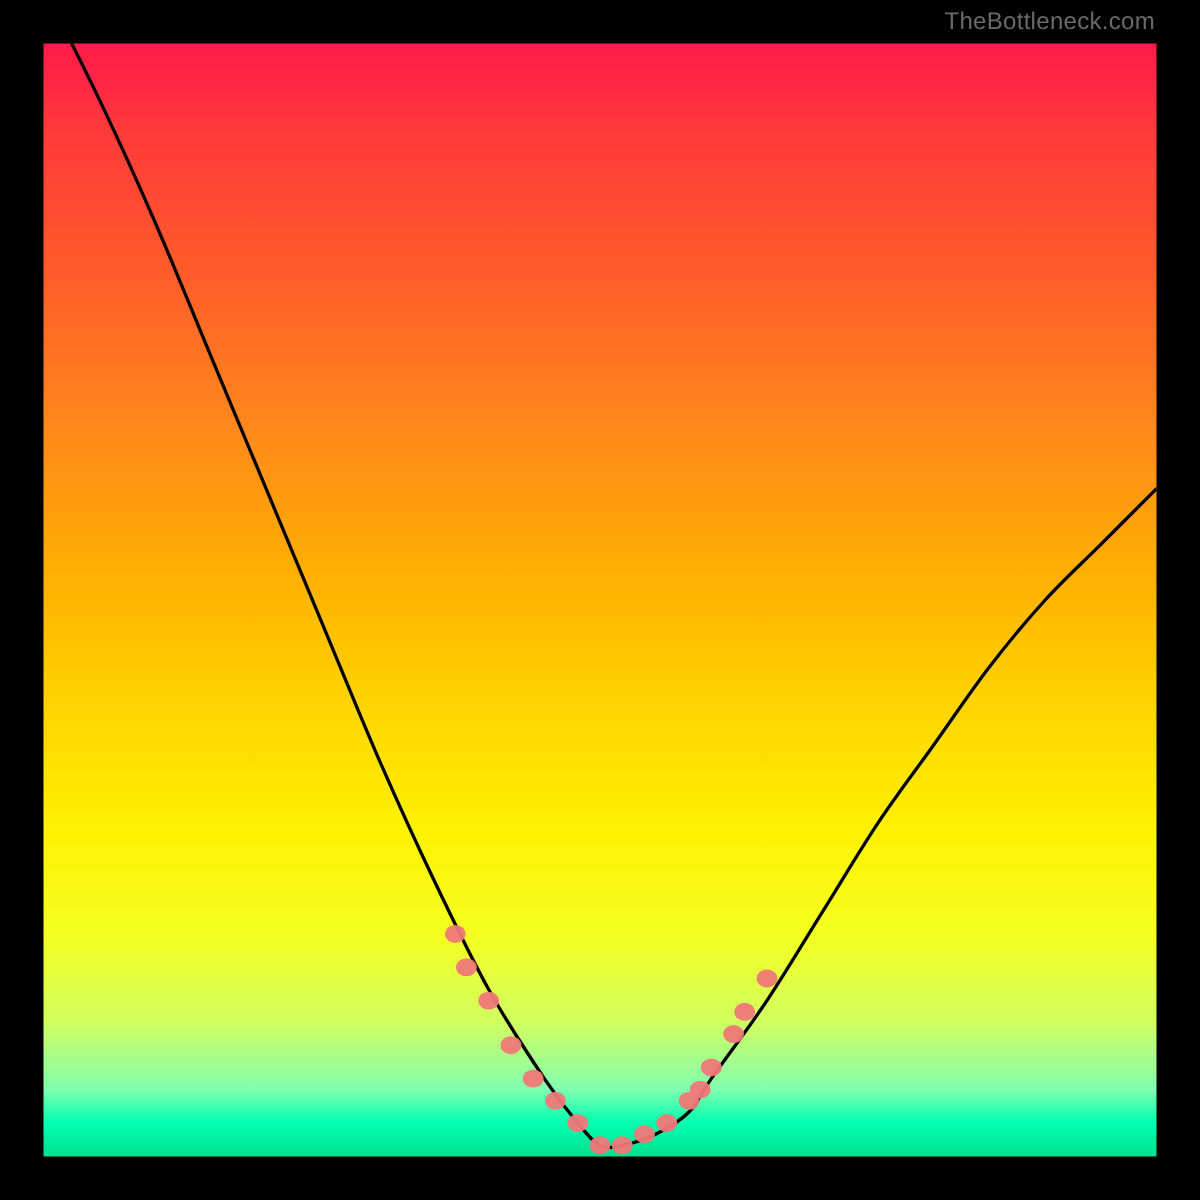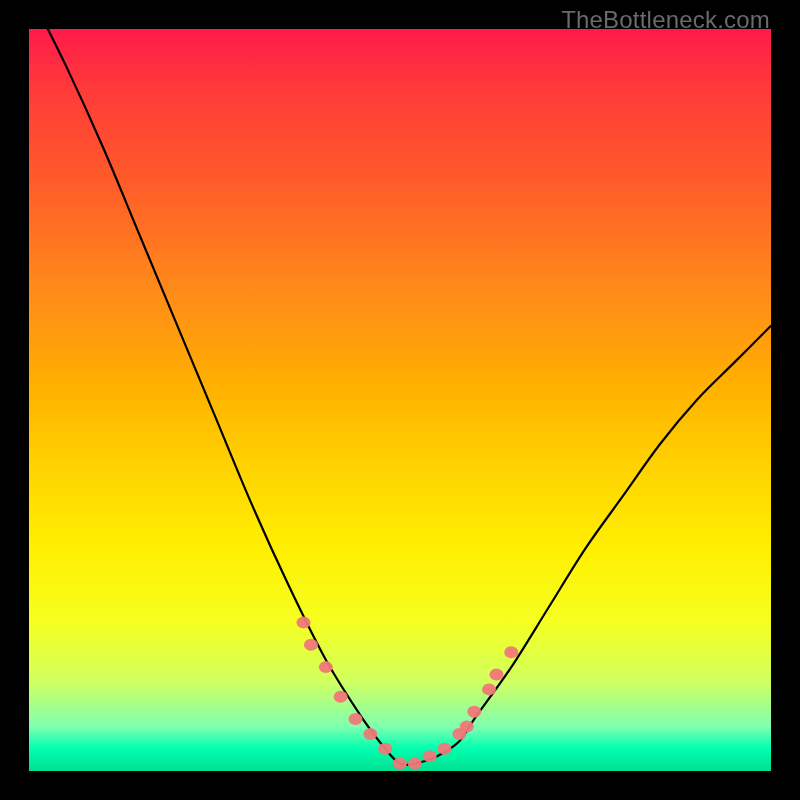--- a/index.html
+++ b/index.html
@@ -30,21 +30,21 @@
       #80ffb0 94%,
       #00ffb0 97%,
       #00e090 100%
     );
   }
   .watermark {
     position: absolute;
     top: 6px;
     right: 30px;
     color: #6a6a6a;
-    font-size: 24px;
+    font-size: 16px;
     font-weight: 500;
     letter-spacing: 0.2px;
   }
   svg.curve {
     position: absolute;
     left: 0;
     top: 0;
     width: 742px;
     height: 742px;
   }

